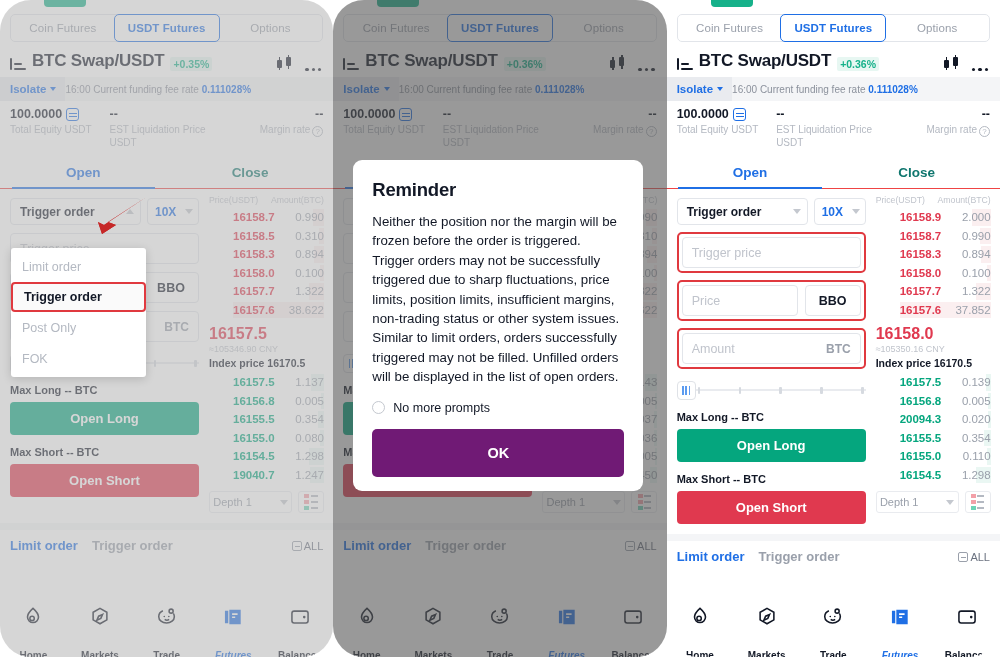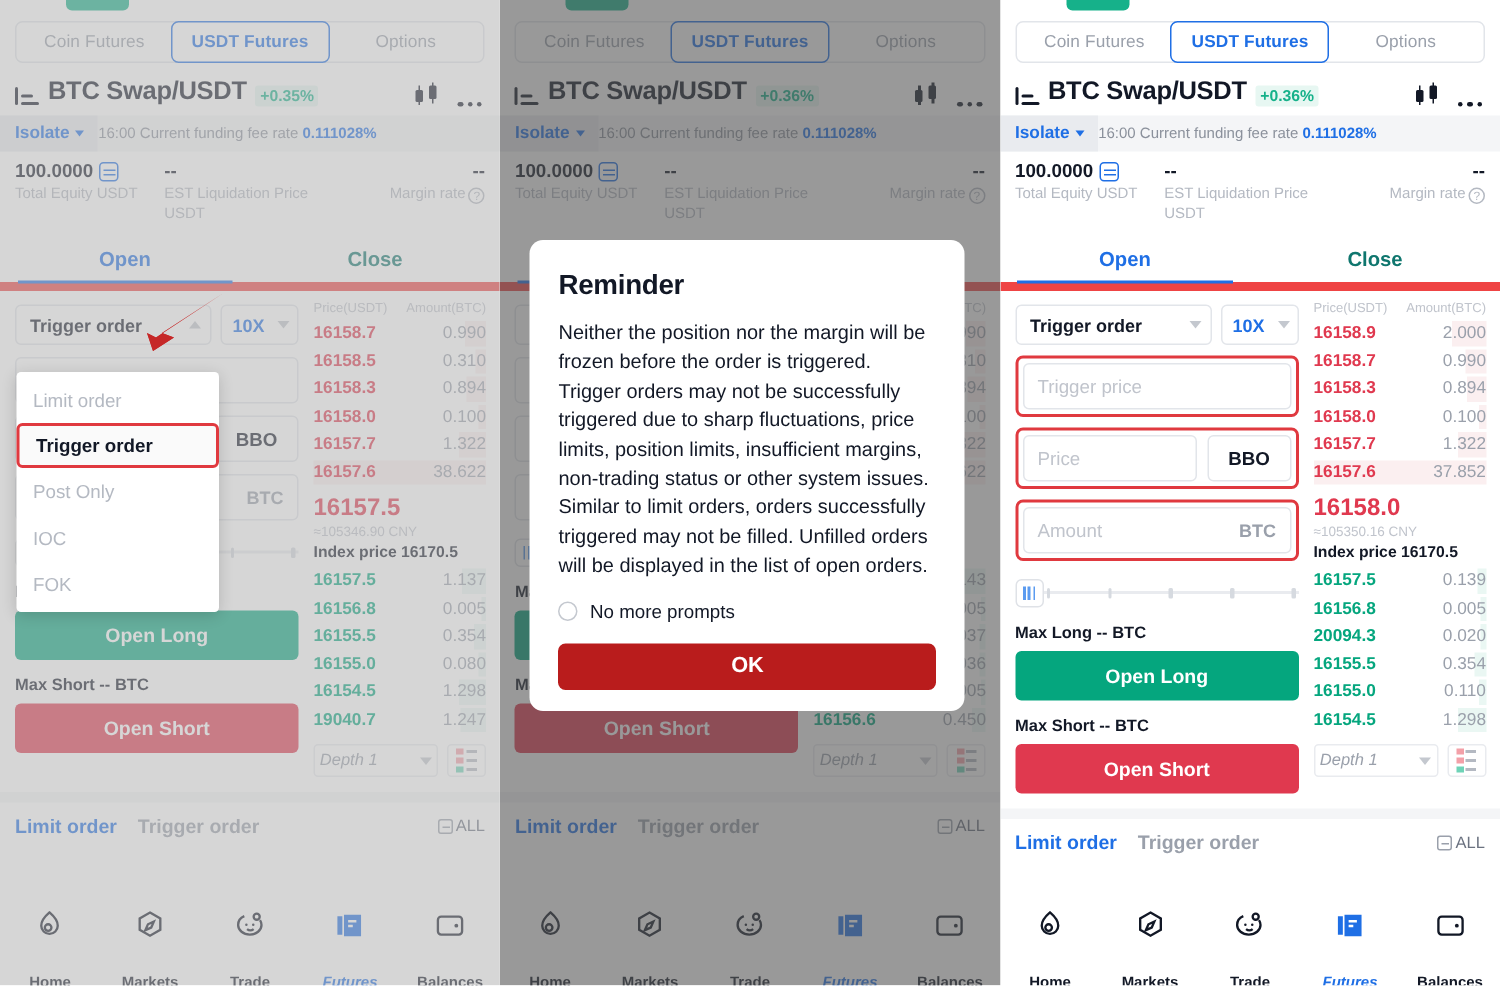--- a/index.html
+++ b/index.html
@@ -9,20 +9,21 @@
     background: #ffffff;
     overflow: hidden;
   }
   .screens { display: flex; width: 1000px; height: 657px; }
   .panel {
     position: relative;
     width: 333.33px; height: 657px;
     background: #ffffff;
     overflow: hidden;
     flex: 0 0 333.33px;
+    border-radius: 31px;
   }
   .panel.p3 { width: 333.34px; flex: 0 0 333.34px; }
 
   
   .dim-light { position: absolute; inset: 0; background: rgba(180,180,180,0.55); z-index: 40; pointer-events: none; }
   .dim-dark  { position: absolute; inset: 0; background: rgba(90,90,90,0.62); z-index: 40; pointer-events: none; }
 
   
   .toptag { position: absolute; left: 44px; top: -4px; width: 42px; height: 11px;
             background: #16b18a; border-radius: 0 0 4px 4px; z-index: 5; }
@@ -79,21 +80,21 @@
              position: relative; flex: none; }
   .swapbox i { position: absolute; left: 2px; height: 1.2px; background: #1f6fe5; }
   .swapbox i:nth-child(1){ top: 4px; width: 8px; }
   .swapbox i:nth-child(2){ top: 7px; width: 8px; }
   .eq-lab { font-size: 10px; color: #b4b9c2; line-height: 13px; margin-top: 2px; }
   .qmark { display: inline-block; width: 11px; height: 11px; border: 1px solid #b4b9c2;
            border-radius: 50%; font-size: 8px; line-height: 9px; text-align: center;
            color: #b4b9c2; vertical-align: -1px; margin-left: 2px; }
 
   
-  .octabs { display: flex; border-bottom: 6px solid #ef4444; background: #fff; }
+  .octabs { display: flex; border-bottom: 1px solid #ef4444; background: #fff; }
   .octab { flex: 1; text-align: center; padding: 9px 0 8px; font-size: 13.5px;
            color: #0f766e; font-weight: bold; position: relative; }
   .octab.active { color: #1f6fe5; }
   .octab.active::after { content: ""; position: absolute; left: 7%; right: 7%; bottom: -1px;
                          height: 2.2px; background: #1f6fe5; }
 
   
   .tradebody { display: flex; padding: 0; }
   .leftcol { width: 207px; padding: 9px 8px 0 10px; }
   .rightcol { width: 126px; padding: 6px 9px 0 2px; }
@@ -133,36 +134,36 @@
 
   .maxlab { font-size: 11px; font-weight: bold; color: #121826; margin-top: 11px; }
   .bigbtn { height: 33px; border-radius: 4px; display: flex; align-items: center;
             justify-content: center; color: #fff; font-size: 13px; font-weight: bold; margin-top: 6px; }
   .bigbtn.long { background: #05a67e; }
   .bigbtn.short { background: #e0394f; }
 
   
   .obhead { display: flex; font-size: 8.7px; color: #c0c4cc; margin-bottom: 3px; }
   .obhead .l { flex: 1; }
-  .obrow { display: flex; font-size: 11.5px; line-height: 18.5px; position: relative; }
+  .obrow { display: flex; font-size: 11.5px; line-height: 18.5px; position: relative; margin-left: 24px; }
   .obrow .p { flex: 1; font-weight: bold; z-index: 2; }
   .obrow .a { color: #9aa0ab; z-index: 2; }
   .obrow.ask .p { color: #e0394f; }
   .obrow.bid .p { color: #05a67e; }
   .obrow .bar { position: absolute; right: 0; top: 1px; bottom: 1px; background: #fbeff0; z-index: 1; }
   .obrow.bid .bar { background: #eaf7f3; }
 
   .lastprice { font-size: 16px; font-weight: bold; color: #e0394f; margin-top: 5px; line-height: 19px; }
   .cny { font-size: 9px; color: #c0c4cc; line-height: 12px; }
   .idx { font-size: 10.5px; font-weight: bold; color: #121826; line-height: 16px; margin-bottom: 2px; }
 
   .depthrow { display: flex; gap: 6px; margin-top: 7px; align-items: center; }
   .depthsel { flex: 1; height: 22px; border: 1px solid #e9ebef; border-radius: 3px;
               display: flex; align-items: center; justify-content: center; gap: 24px;
-              font-size: 11px; color: #9aa0ab; font-style: italic; }
+              font-size: 11px; color: #9aa0ab; }
   .depthbtn { width: 26px; height: 22px; border: 1px solid #e9ebef; border-radius: 3px;
               display: flex; align-items: center; justify-content: center; }
   .depthbtn .g { display: flex; flex-direction: column; gap: 2px; }
   .depthbtn .g span { display: flex; gap: 1.5px; align-items: center; }
   .depthbtn .g span u { display: block; }
   .depthbtn .g span u.sq { width: 5px; height: 4px; }
   .depthbtn .g span u.ln { width: 7px; height: 1.4px; background: #b4b9c2; }
   .sq-r { background: #f3a0a8; } .sq-g { background: #6fd3b7; }
 
   
@@ -192,21 +193,21 @@
   .dd-item.sel { color: #121826; font-weight: bold; background: #fafafa;
                  border: 2.3px solid #e0393f; border-radius: 4px; height: 30px; }
 
   
   .modal { position: absolute; left: 20px; top: 160px; width: 290px; background: #fff;
            border-radius: 9px; padding: 19px 19px 14px 19px; z-index: 60; }
   .modal h2 { font-size: 18.5px; color: #121826; margin-bottom: 11px; letter-spacing: -.2px; }
   .modal p { font-size: 13.3px; line-height: 19.4px; color: #121826; }
   .modal .nomore { display: flex; align-items: center; gap: 8px; margin-top: 14px; font-size: 12.5px; color: #121826; }
   .radio { width: 13px; height: 13px; border: 1.3px solid #c4c8cf; border-radius: 50%; flex: none; }
-  .okbtn { margin-top: 14px; height: 31px; background: #b91c1c; border-radius: 5px;
+  .okbtn { margin-top: 14px; height: 48px; background: #701a75; border-radius: 5px;
            color: #fff; font-size: 14.5px; font-weight: bold;
            display: flex; align-items: center; justify-content: center; }
 
   
   .arrow { position: absolute; z-index: 70; pointer-events: none; }
 </style>
 </head>
 <body>
 
 <div class="screens">
@@ -429,21 +430,20 @@
           <span>ALL</span>
         </div>
     </div>
 
     <div class="dim-light"></div>
 
     <div class="dropdown" id="p1-dd">
         <div class="dd-item">Limit order</div>
         <div class="dd-item sel">Trigger order</div>
         <div class="dd-item">Post Only</div>
-        <div class="dd-item">IOC</div>
         <div class="dd-item">FOK</div>
       </div>
 
     <svg class="arrow" style="left:78px;top:192px" width="72" height="48" viewBox="0 0 72 48">
       <path d="M70 4 L30 30 L38 33 L24 42 L20 30 L26 33 Z" fill="#c62828"></path>
       <path d="M70 4 L26 33 L20 30 L24 42 L38 33 L30 30 Z" fill="#c62828"></path>
     </svg>
 
     <div class="bottomnav" id="p1-nav">
         <div class="nav-item">

